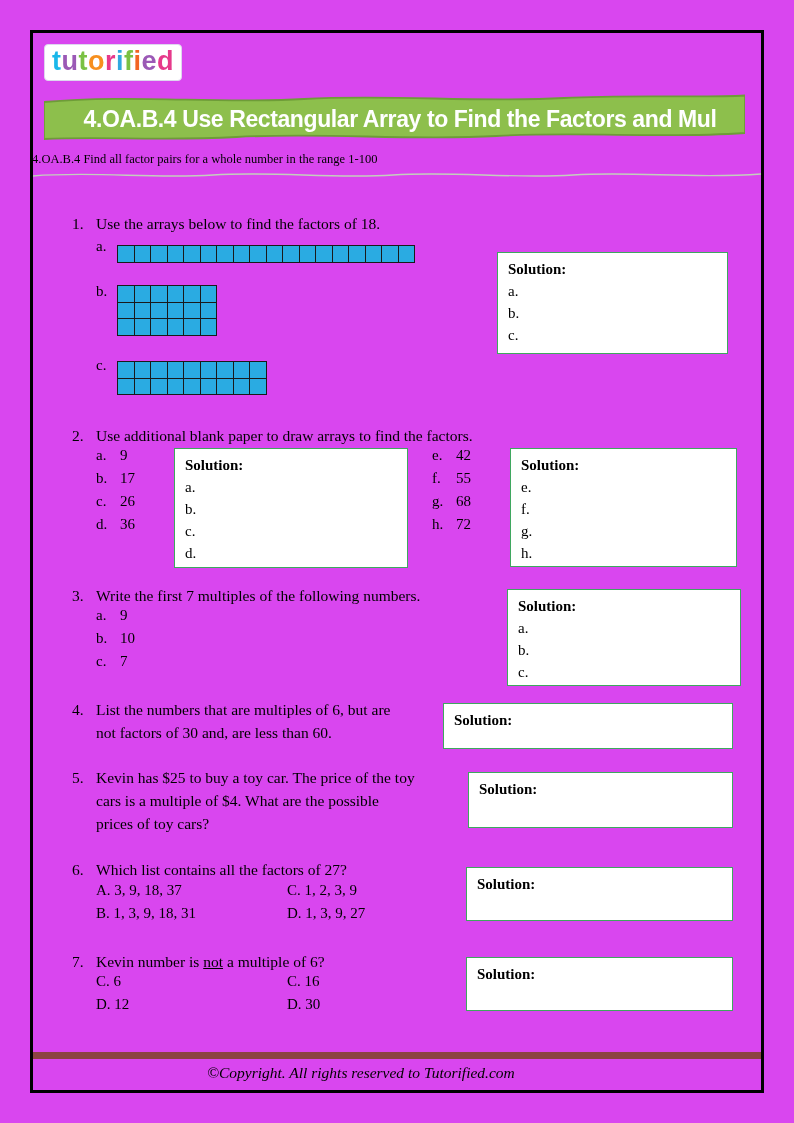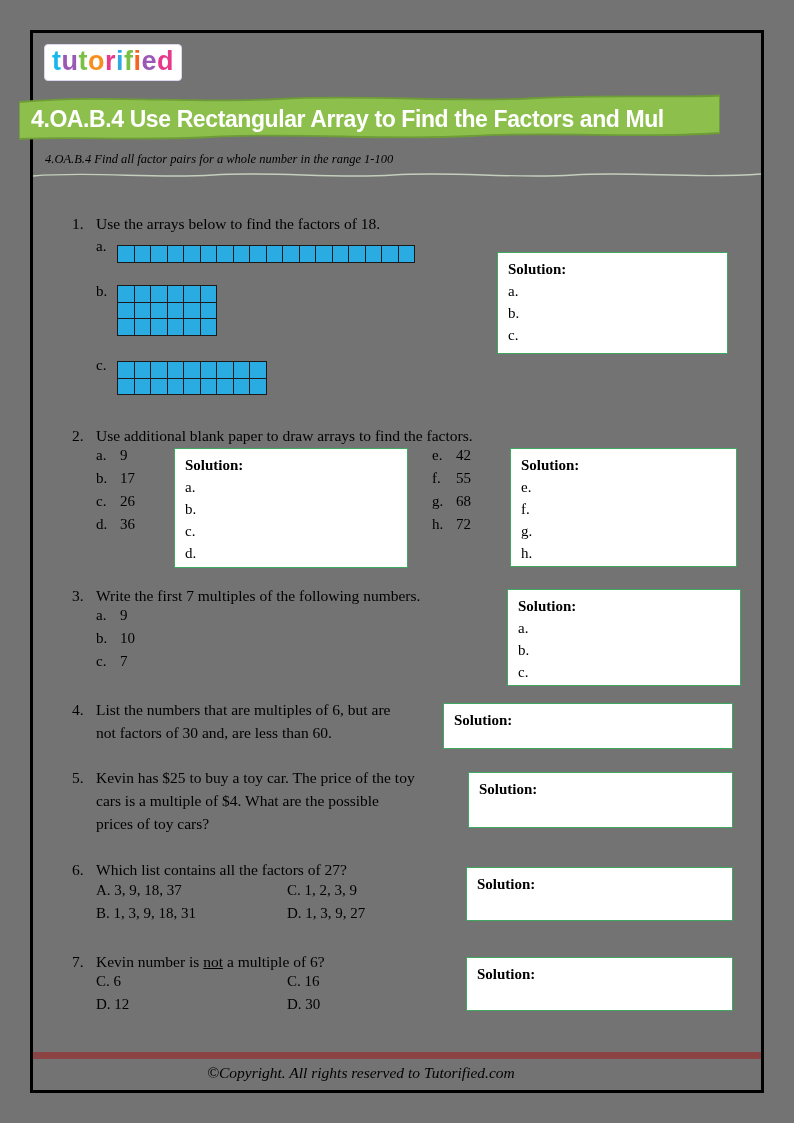--- a/index.html
+++ b/index.html
@@ -1,31 +1,31 @@
 <!DOCTYPE html>
 <html style="--banner-fill: #8dbf4c; --banner-edge: #6e9c38; --array-fill: #2aabe2; --array-grid: #1a1a1a; --sol-border: #3fa75f; --footer-bar: #8c4343;"><head>
 <meta charset="utf-8">
 <style>
   * { margin:0; padding:0; box-sizing:border-box; }
   html,body { background:#ffffff; }
   body { width:794px; font-family:"Liberation Serif", serif; color:#000; }
-  .sheet { position:relative; width:794px; height:1123px; background:#737373; overflow:hidden;padding-left:11px; }
+  .sheet { position:relative; width:794px; height:1123px; background:#d946ef; overflow:hidden;padding-left:11px; }
   .frame { position:absolute; left:30px; top:30px; width:734px; height:1063px; border:3px solid #000; }
 
   .logo { position:absolute; left:44px; top:44px; font-family:"Liberation Sans", sans-serif;
           font-weight:bold; font-size:27px; letter-spacing:0.5px; padding:1px 7px 3px 7px;
           border:1px solid #ddd6ee; border-radius:4px; background:#fff; }
 
-  .banner { position:absolute; left:19px; top:90px; width:701px; height:56px; }
+  .banner { position:absolute; left:44px; top:90px; width:701px; height:56px;text-align:center; }
   .banner-svg { position:absolute; left:0; top:0; width:100%; height:100%; }
   .banner-title { position:absolute; left:12px; right:1px; top:51%; transform:translateY(-50%);
                   color:#fff; font-family:"Liberation Sans", sans-serif; font-weight:bold;
                   font-size:23px; letter-spacing:-0.4px; white-space:nowrap; overflow:hidden; }
 
-  .subtitle { position:absolute; left:45px; top:152px; font-size:12.5px;font-style:italic; }
+  .subtitle { position:absolute; left:32px; top:152px; font-size:12.5px; }
   .wave-line { position:absolute; left:33px; top:167px; width:728px; height:16px; }
 
   .qtext { position:absolute; display:flex; font-size:15.5px; line-height:23px; }
   .qnum { flex:0 0 24px; width:24px; }
   .qbody { white-space:pre-wrap; }
   .underline { text-decoration:underline; }
 
   .array-label { position:absolute; font-size:15px; }
   .array { position:absolute; display:grid; border-top:1px solid var(--array-grid);
            border-left:1px solid var(--array-grid); }

